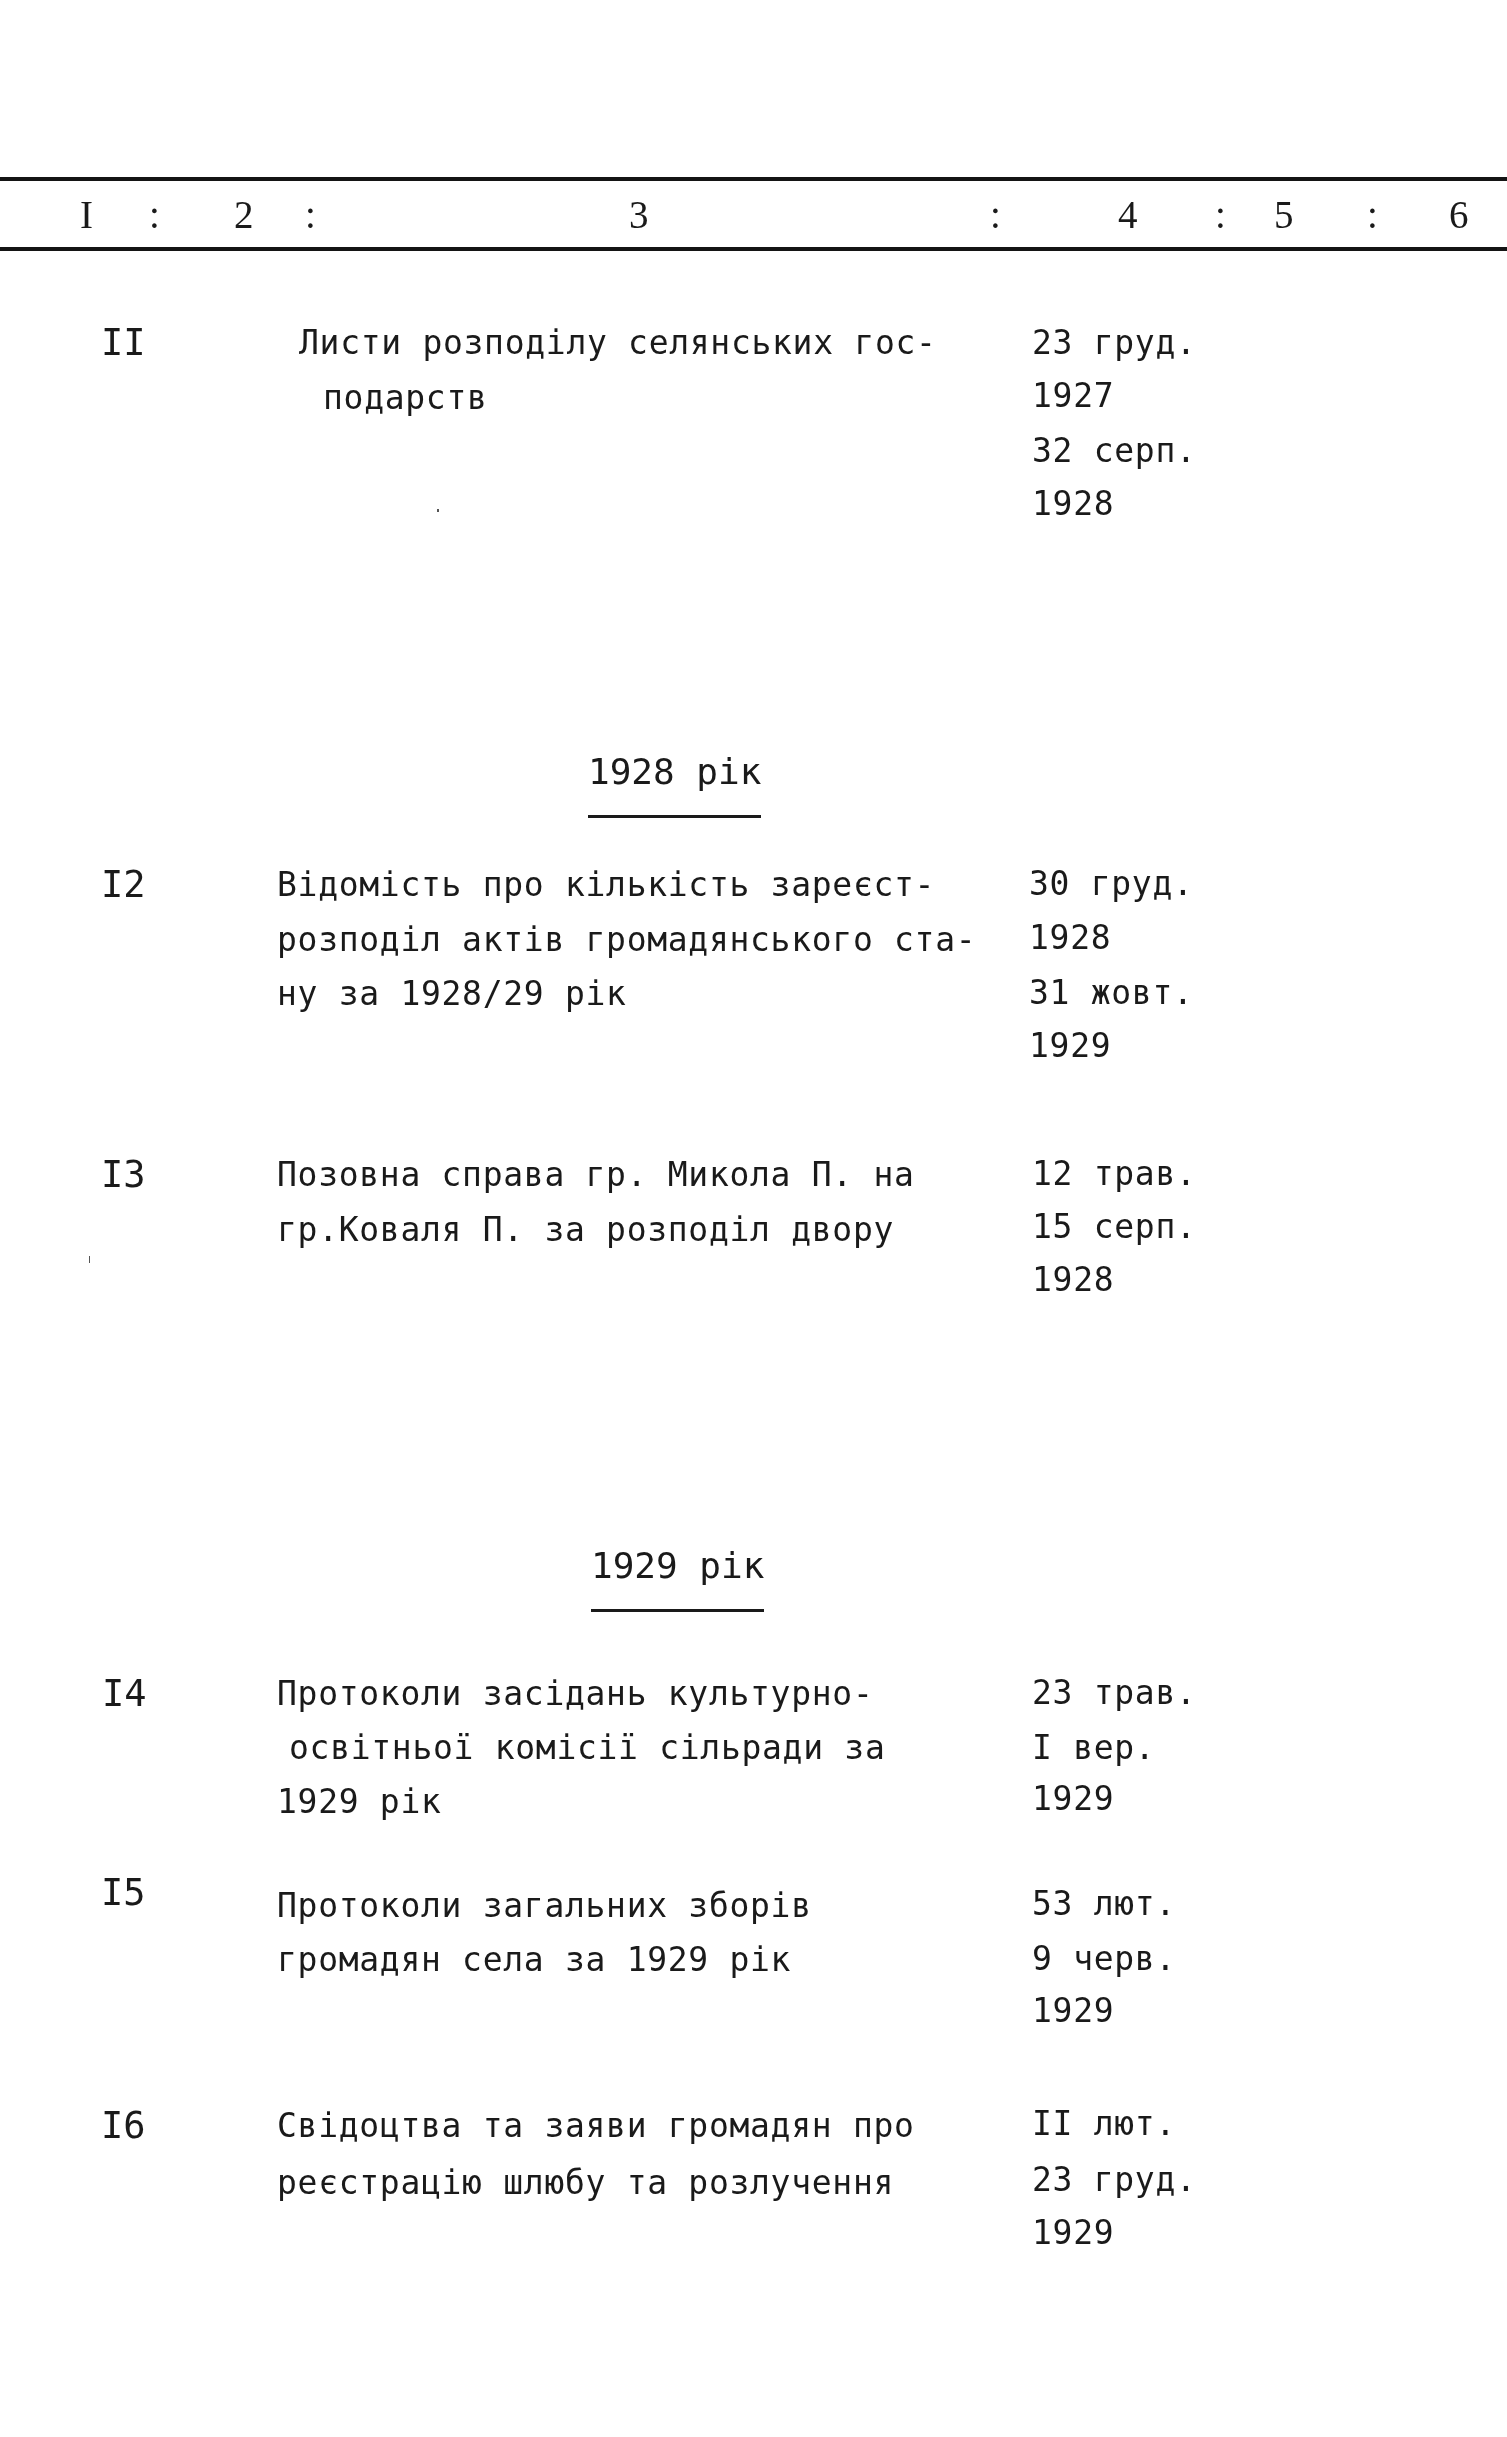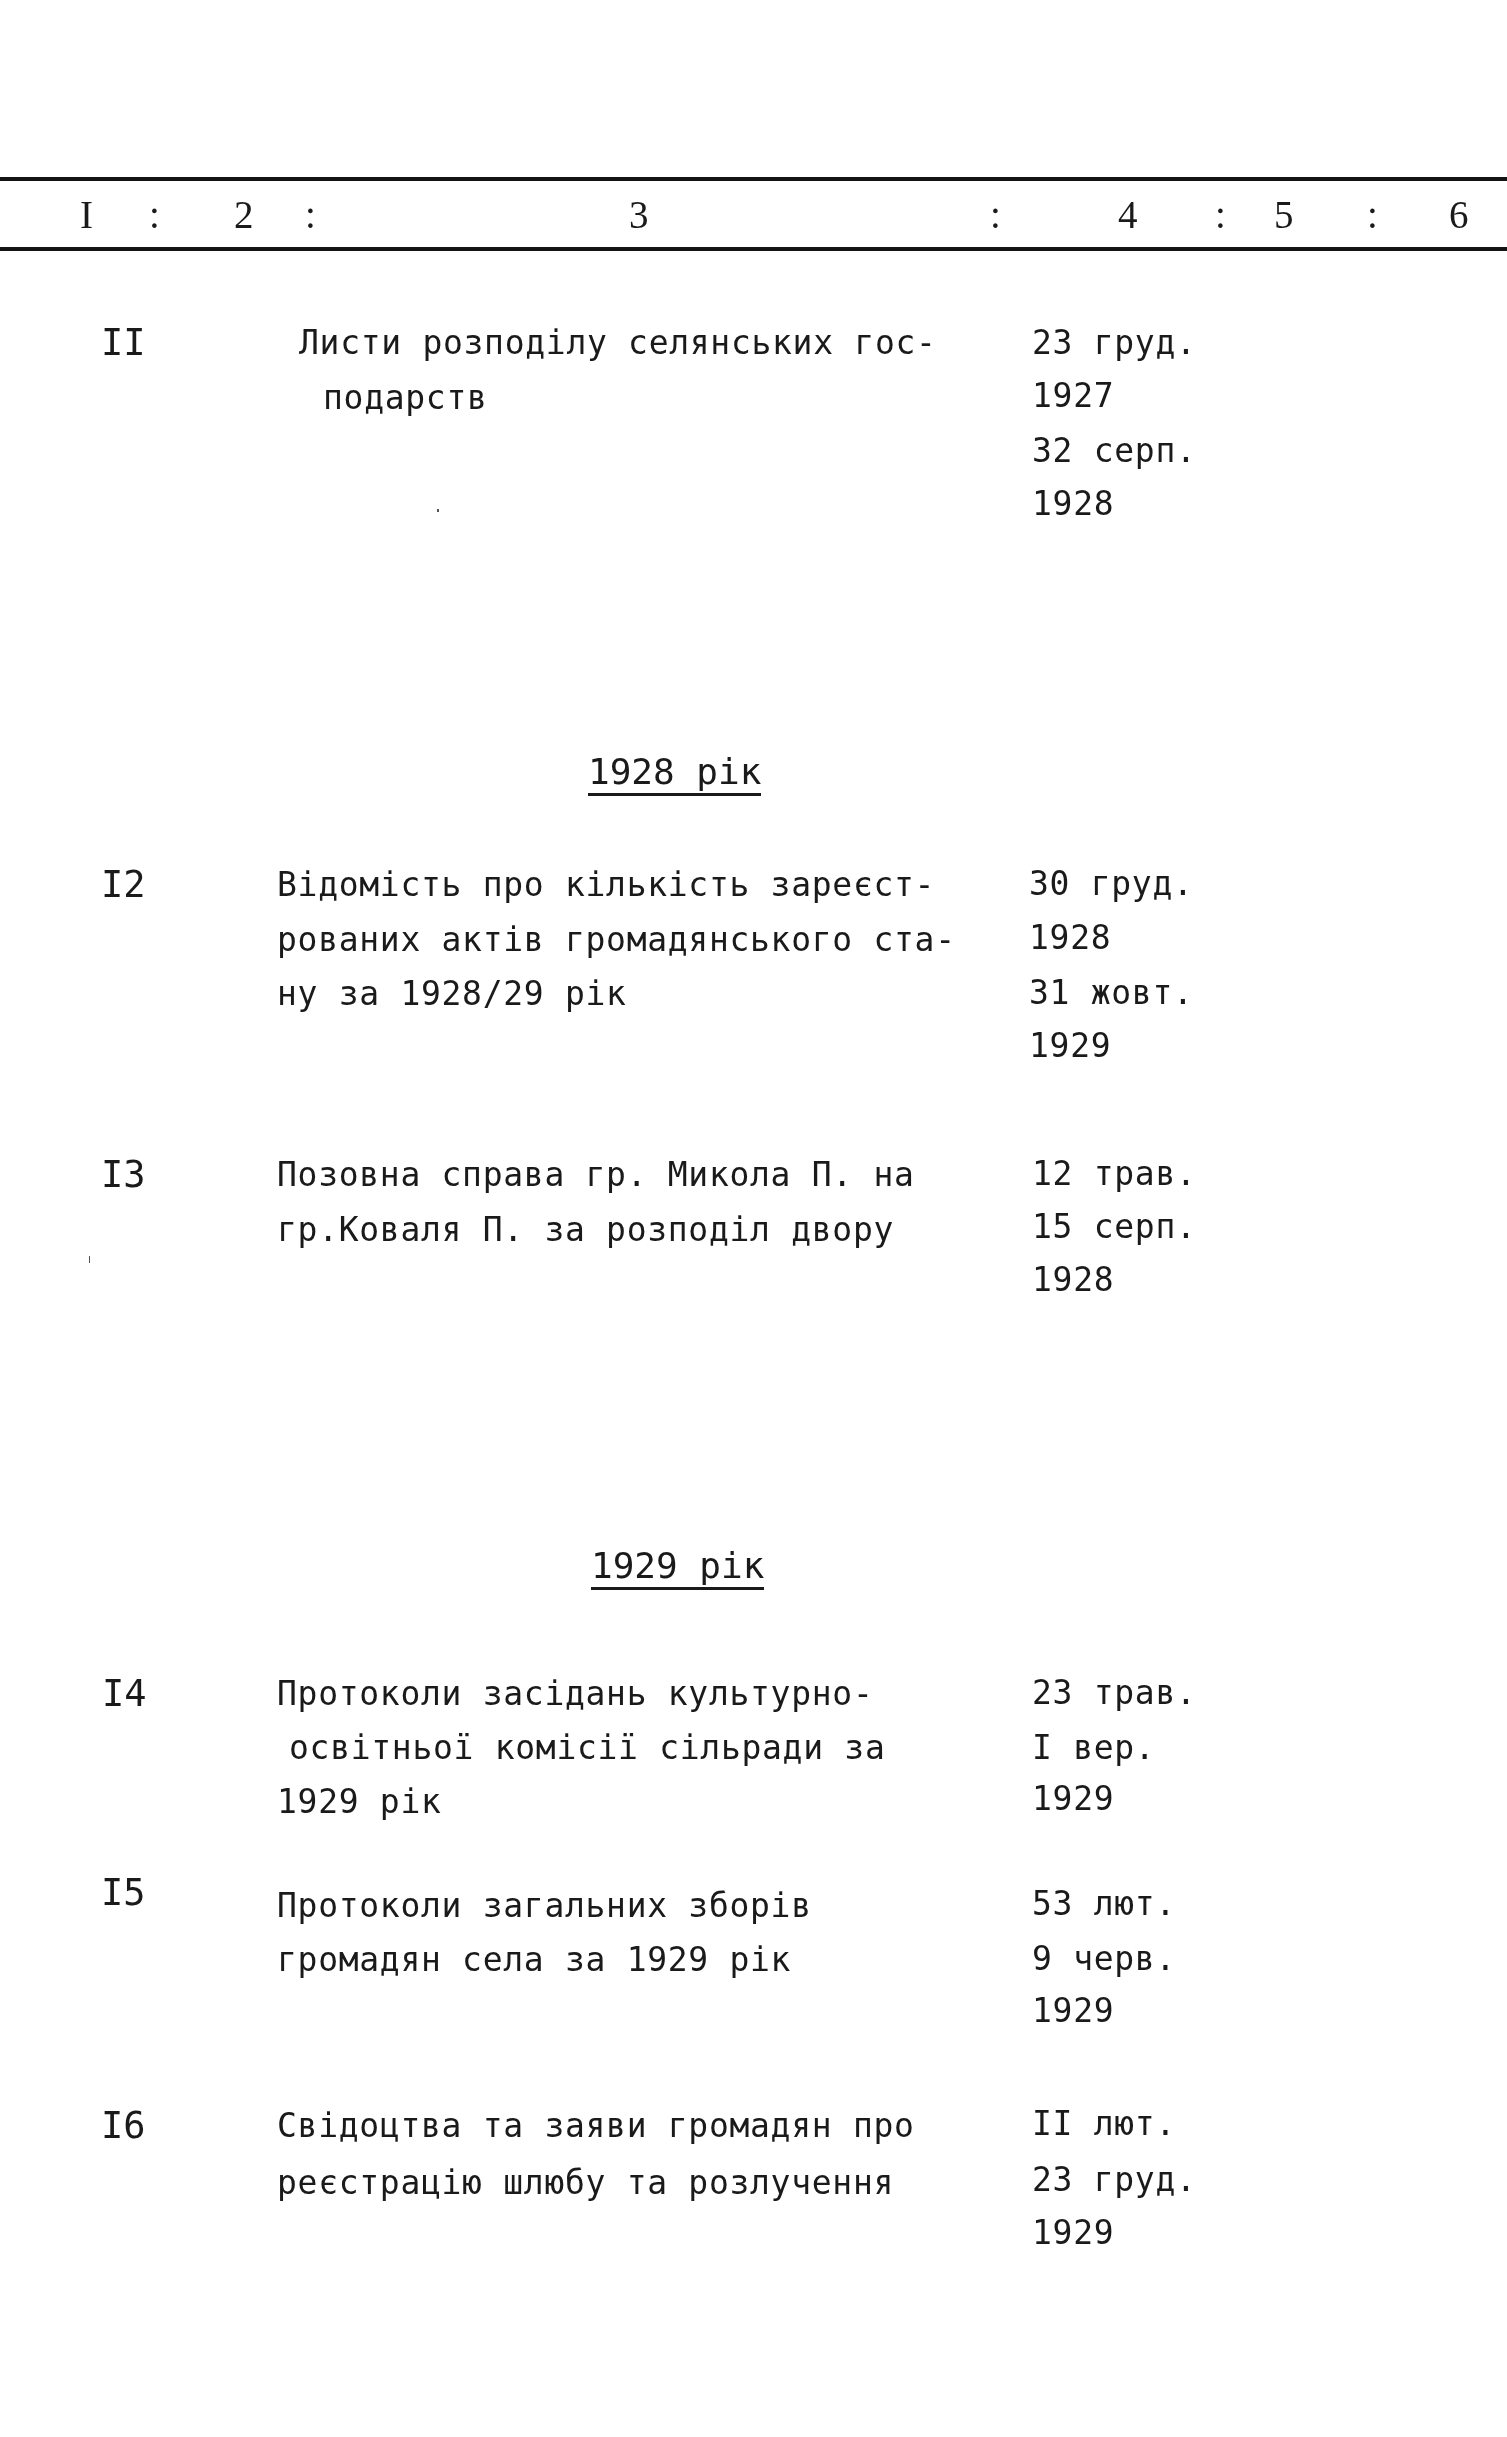--- a/index.html
+++ b/index.html
@@ -2,21 +2,21 @@
 <html style="font-size:11.5px"><head>
 <meta charset="utf-8">
 <style>
   html, body { margin:0; padding:0; background:#ffffff; }
   body { width:1507px; height:2438px; position:relative; overflow:hidden;
          font-family:"DejaVu Sans Mono","Liberation Mono",monospace; color:#1a1a1a; }
   .rule { position:absolute; left:0; width:1507px; height:3.6px; background:#141414; }
   .hdr { position:absolute; top:193px; font-size:39px; line-height:43px; font-family:"Liberation Serif","DejaVu Serif",serif; }
   .t { position:absolute; font-size:33px; line-height:53px; white-space:pre; letter-spacing:0.7px; }
   .num { position:absolute; font-size:37px; line-height:53px; }
-  .yh { position:absolute; font-size:36px; line-height:43px; padding-bottom:0; border-bottom:3.6px solid #1a1a1a; }
+  .yh { position:absolute; font-size:36px; line-height:43px; padding-bottom:22px; border-bottom:3.6px solid #1a1a1a; }
   .speck { position:absolute; background:#555; }
 </style>
 </head>
 <body>
 
 <div class="rule" style="top:177px;"></div>
 <div class="rule" style="top:247px;"></div>
 
 <div>
   <span class="hdr" style="left:80px;">I</span>
@@ -40,21 +40,21 @@
   <span class="t" style="left:1032px; top:369px;">1927</span>
   <span class="t" style="left:1032px; top:424px;">32 серп.</span>
   <span class="t" style="left:1032px; top:477px;">1928</span>
 </div>
 
 <span class="yh" style="left:588px; top:750px;">1928 рік</span>
 
 <div>
   <span class="num" style="left:101px; top:858px;">I2</span>
   <span class="t" style="left:277px; top:858px;">Відомість про кількість зареєст-</span>
-  <span class="t" style="left:277px; top:913px;">рованих актів громадянського ста-</span>
+  <span class="t" style="left:277px; top:913px;">розподіл актів громадянського ста-</span>
   <span class="t" style="left:277px; top:967px;">ну за 1928/29 рік</span>
   <span class="t" style="left:1029px; top:857px;">30 груд.</span>
   <span class="t" style="left:1029px; top:911px;">1928</span>
   <span class="t" style="left:1029px; top:966px;">31 жовт.</span>
   <span class="t" style="left:1029px; top:1019px;">1929</span>
 </div>
 
 <div>
   <span class="num" style="left:101px; top:1148px;">I3</span>
   <span class="t" style="left:277px; top:1148px;">Позовна справа гр. Микола П. на</span>

